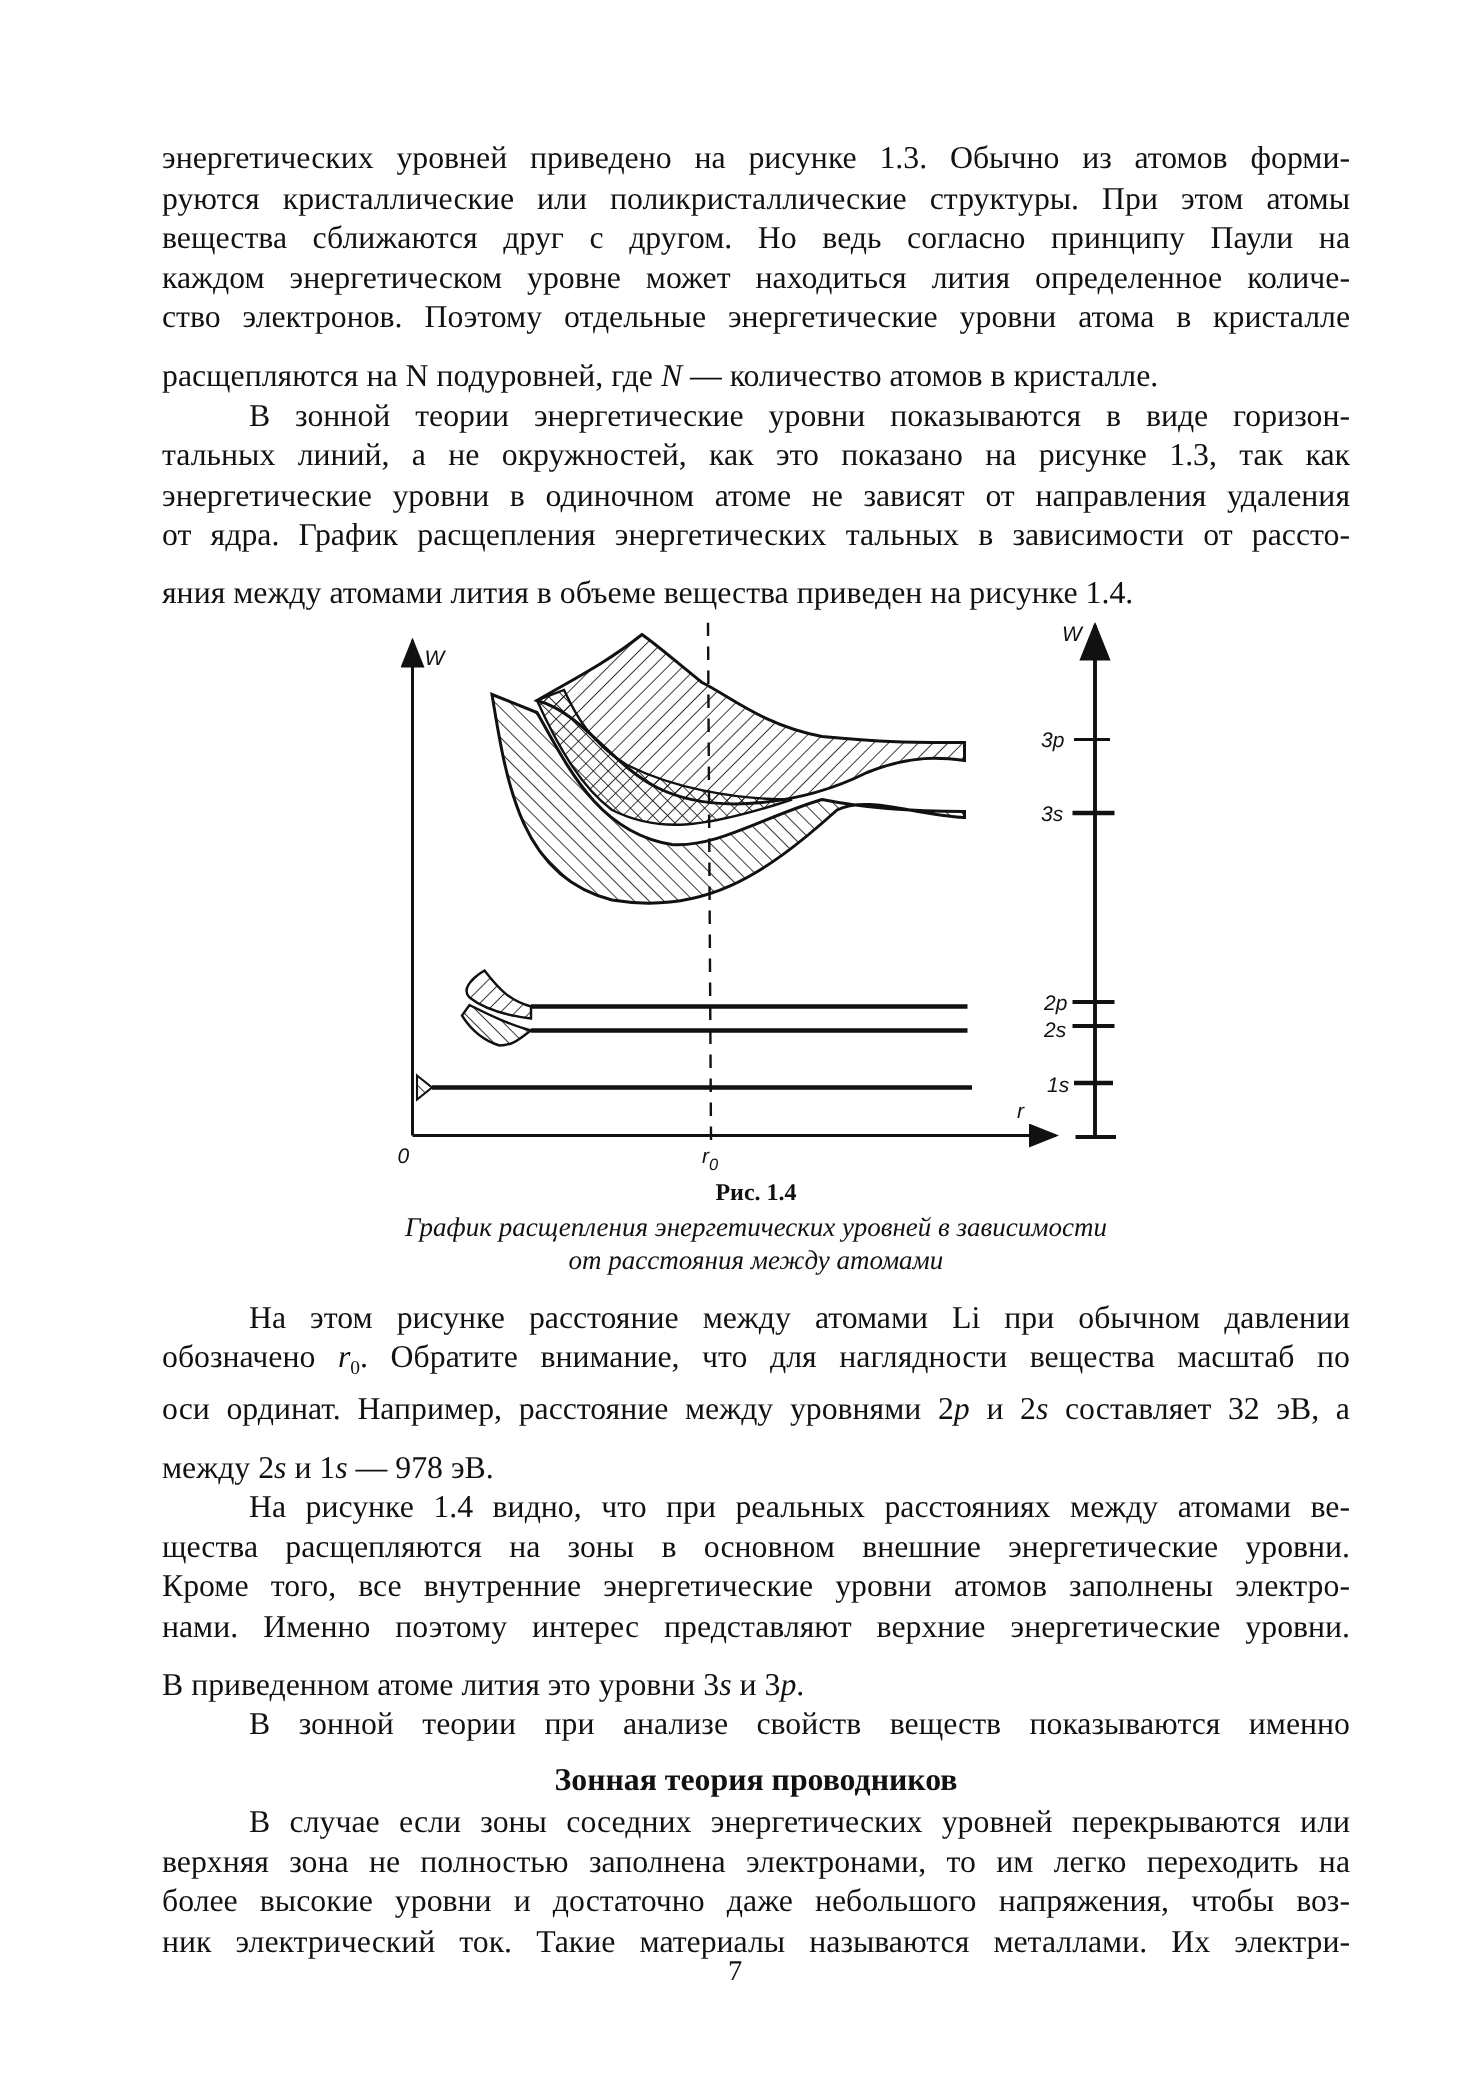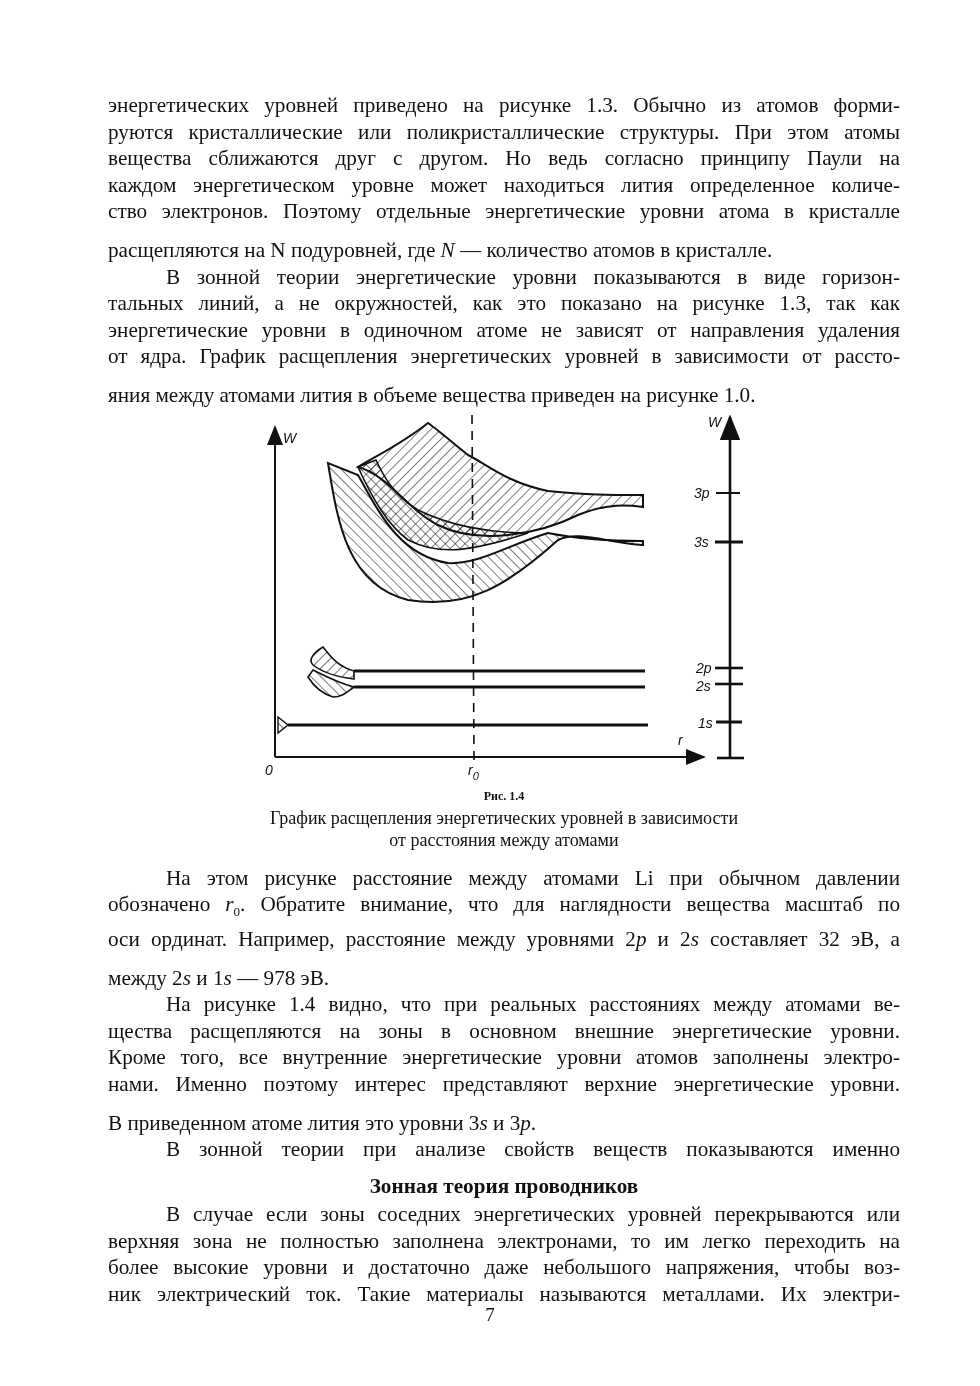--- a/index.html
+++ b/index.html
@@ -3,22 +3,22 @@
 <meta charset="utf-8">
 <style>
   html, body { margin: 0; padding: 0; background: #ffffff; }
   body { width: 980px; height: 1386px; position: relative; overflow: hidden; color: #111; }
   .page { position: absolute; left: 108px; top: 92px; width: 792px; font-family: "Liberation Serif", serif; font-size: 21.2px; line-height: 26.6px; }
   .p { text-align: justify; margin: 0; }
   .line { display: block; text-align: justify; text-align-last: justify; white-space: nowrap; }
   .line.last { text-align-last: left; margin-top: 12px; }
   .figure { position: relative; width: 792px; height: 370px; margin-top: 6px; }
   .figure svg { position: absolute; left: 0; top: 0; }
-  .fig-title { text-align: center; font-weight: bold; font-size: 12px; margin-top: 0px; line-height: 22px; }
-  .fig-caption { text-align: center; font-size: 18px; line-height: 22px; }
+  .fig-title { text-align: center; font-weight: bold; font-size: 16px; margin-top: 0px; line-height: 22px; }
+  .fig-caption { text-align: center; font-style: italic; font-size: 18px; line-height: 22px; }
   .heading { text-align: center; font-weight: bold; margin: 10px 0 2px 0; }
   .page-num { position: absolute; left: 0; width: 980px; top: 1304px; text-align: center; font-family: "Liberation Serif", serif; font-size: 19px; }
   i.v { font-style: italic; }
   .axis-lbl { font-family: "Liberation Sans", sans-serif; font-style: italic; font-size: 14px; fill: #111; }
 </style>
 </head>
 <body>
 
 <div class="page">
 
@@ -28,22 +28,22 @@
     <span class="line">вещества сближаются друг с другом. Но ведь согласно принципу Паули на</span>
     <span class="line">каждом энергетическом уровне может находиться лития определенное количе-</span>
     <span class="line">ство электронов. Поэтому отдельные энергетические уровни атома в кристалле</span>
     <span class="line last"><span>расщепляются на N подуровней, где </span><i class="v">N</i><span> — количество атомов в кристалле.</span></span>
   </p>
 
   <p class="p">
     <span class="line" style="padding-left:58px">В зонной теории энергетические уровни показываются в виде горизон-</span>
     <span class="line">тальных линий, а не окружностей, как это показано на рисунке 1.3, так как</span>
     <span class="line">энергетические уровни в одиночном атоме не зависят от направления удаления</span>
-    <span class="line">от ядра. График расщепления энергетических уровней в зависимости от рассто-</span>
-    <span class="line last">яния между атомами лития в объеме вещества приведен на рисунке 1.0.</span>
+    <span class="line">от ядра. График расщепления энергетических тальных в зависимости от рассто-</span>
+    <span class="line last">яния между атомами лития в объеме вещества приведен на рисунке 1.4.</span>
   </p>
 
   <div class="figure">
     <svg width="792" height="370" viewBox="0 0 792 370">
       <defs>
         <pattern id="hatchA" patternUnits="userSpaceOnUse" width="7" height="7" patternTransform="rotate(45)">
           <line x1="0" y1="0" x2="0" y2="7" stroke="#111" stroke-width="1.1"></line>
         </pattern>
         <pattern id="hatchB" patternUnits="userSpaceOnUse" width="7" height="7" patternTransform="rotate(-45)">
           <line x1="0" y1="0" x2="0" y2="7" stroke="#111" stroke-width="1.1"></line>

